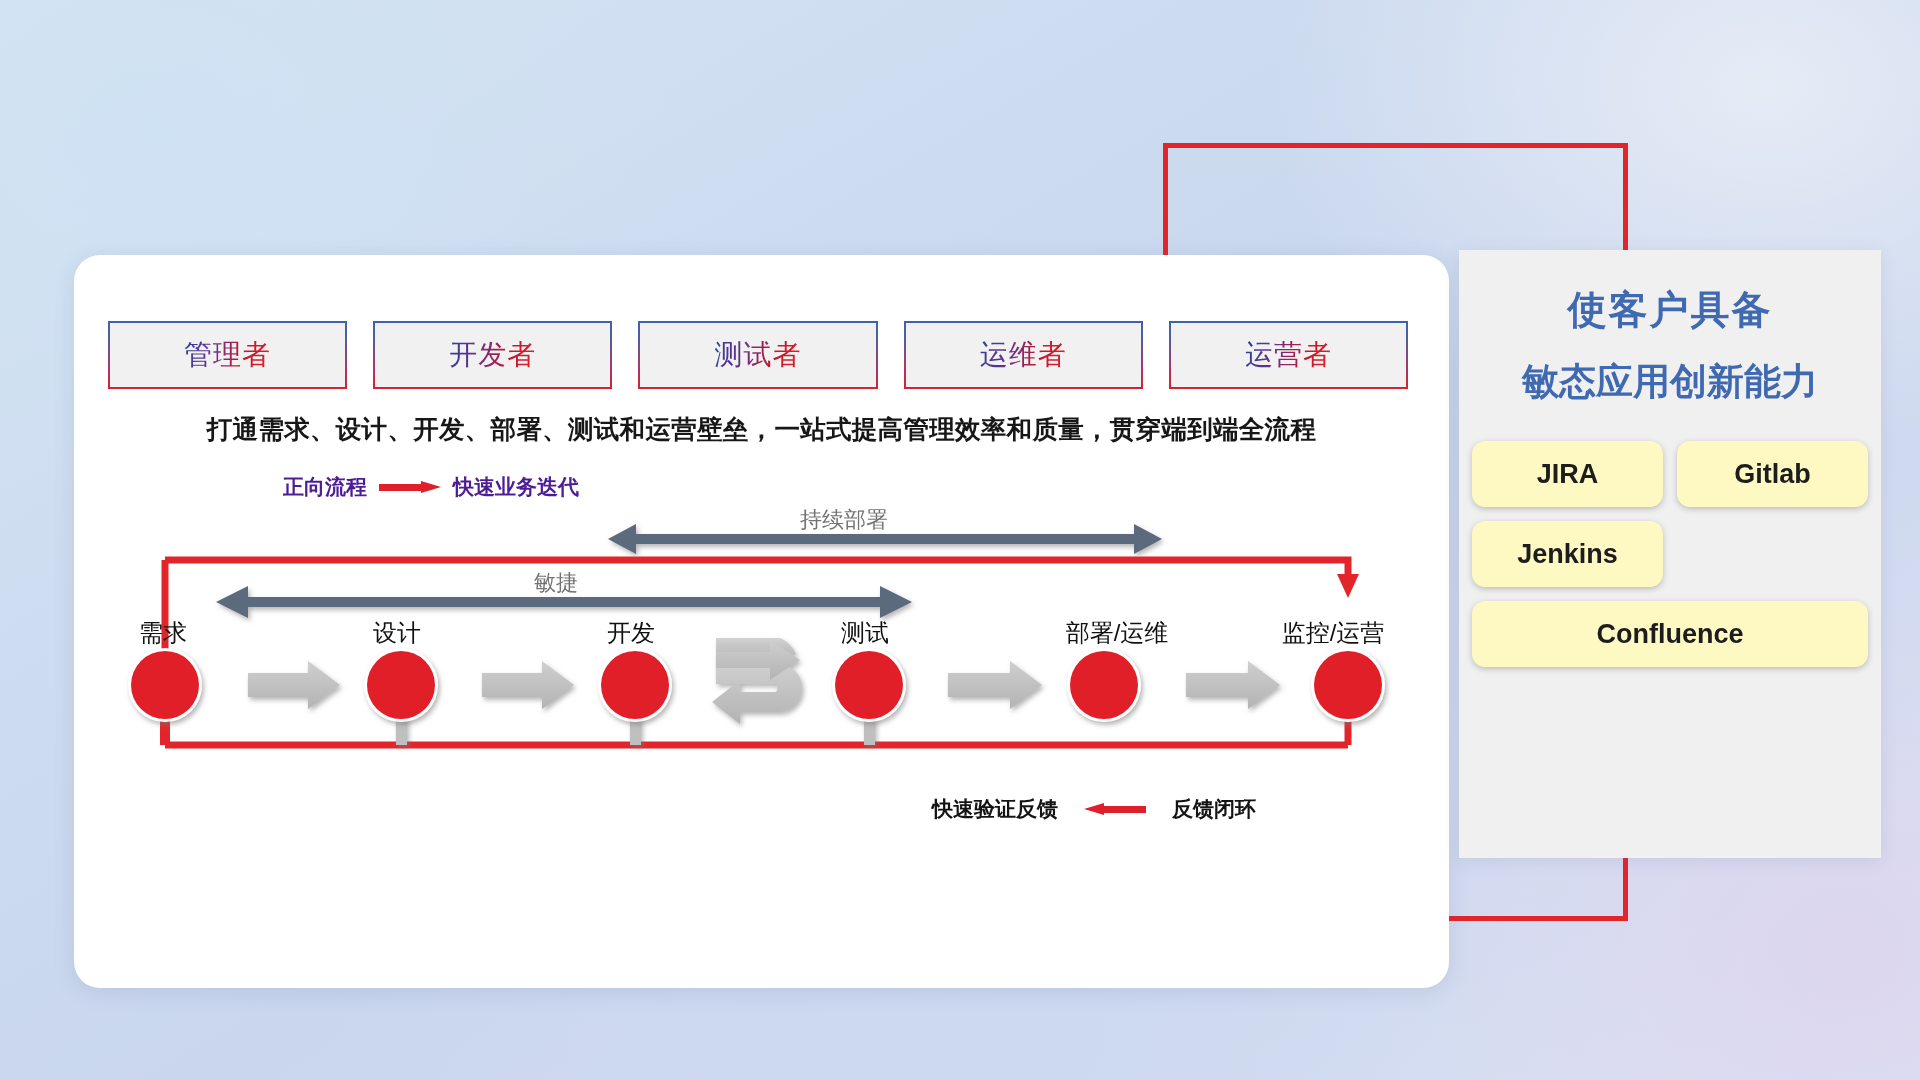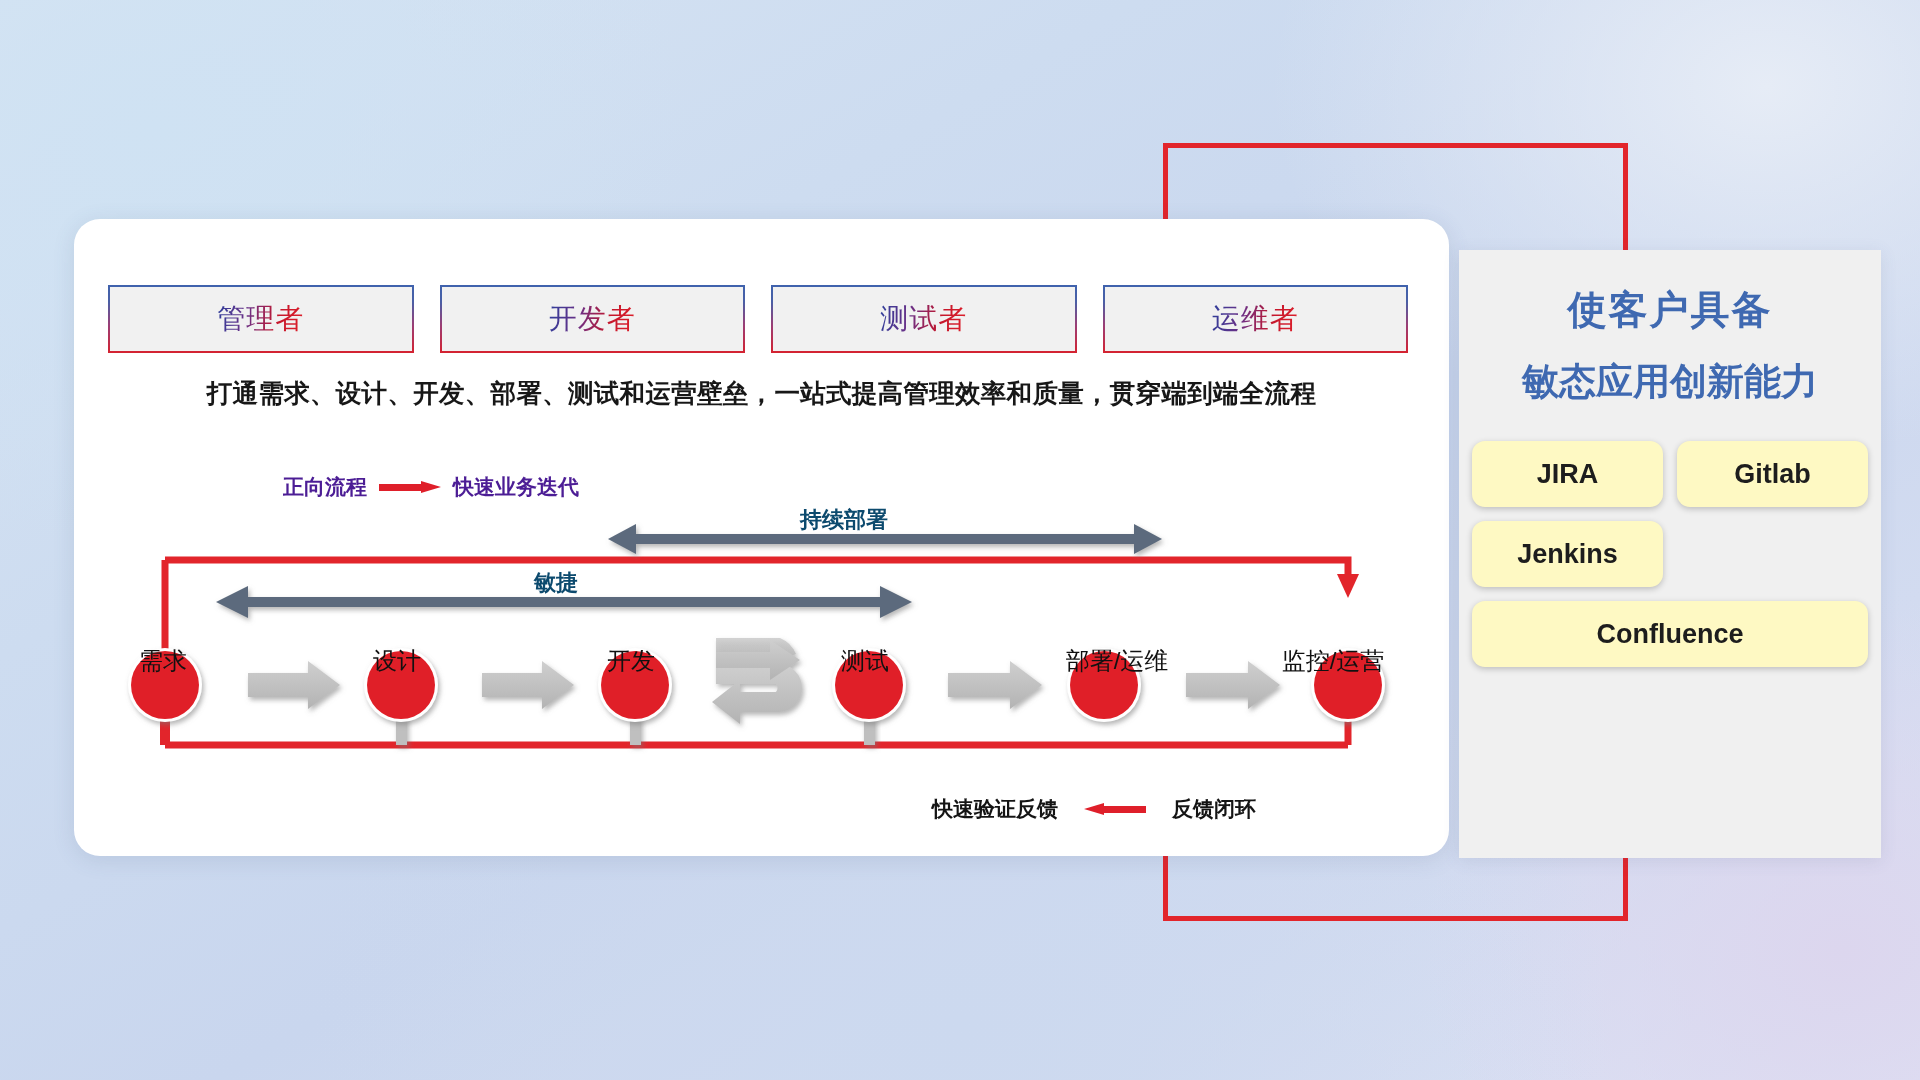--- a/index.html
+++ b/index.html
@@ -24,22 +24,22 @@
     left: 1163px; top: 143px;
     width: 465px; height: 778px;
     border: 5px solid #e2252b;
     background: transparent;
     z-index: 1;
   }
 
   
   .card {
     position: absolute;
-    left: 74px; top: 219px;
-    width: 1375px; height: 637px;
+    left: 74px; top: 255px;
+    width: 1375px; height: 733px;
     background: #ffffff;
     border-radius: 26px;
     box-shadow: 0 4px 22px rgba(70,90,130,0.14);
     z-index: 3;
   }
 
   
   .roles {
     position: absolute;
     left: 34px; top: 66px;
@@ -139,22 +139,22 @@
     left: 0; top: 0;
     border-top: 6.5px solid transparent;
     border-bottom: 6.5px solid transparent;
     border-right: 20px solid #df1f2a;
   }
 
   
   .span-label {
     position: absolute;
     font-size: 22px;
-    font-weight: bold;
-    color: #0c4a6e;
+    font-weight: normal;
+    color: #737373;
     z-index: 6;
   }
   .lbl-cd { left: 800px; top: 505px; }
   .lbl-agile { left: 534px; top: 568px; }
 
   
   .right-panel {
     position: absolute;
     left: 1459px; top: 250px;
     width: 422px; height: 608px;
@@ -196,21 +196,20 @@
   
   .pipeline-svg { position: absolute; left: 0; top: 0; z-index: 5; }
 
   .stage-label {
     position: absolute;
     font-size: 24px;
     color: #111;
     white-space: nowrap;
     transform: translateX(-50%);
     z-index: 7;
-    margin-top: 28px;
   }
 </style>
 </head>
 <body>
 
 <div class="red-frame"></div>
 
 <div class="card">
 
   <div class="roles">
@@ -218,20 +217,23 @@
       <span class="role-label">管理者</span>
     </div>
     <div class="role-box">
       <span class="role-label">开发者</span>
     </div>
     <div class="role-box">
       <span class="role-label">测试者</span>
     </div>
     <div class="role-box">
       <span class="role-label">运维者</span>
+    </div>
+    <div class="role-box">
+      <span class="role-label">运营者</span>
     </div>
   </div>
 
   <div class="subtitle">打通需求、设计、开发、部署、测试和运营壁垒，一站式提高管理效率和质量，贯穿端到端全流程</div>
 </div>
 
 <div class="legend-forward">
   <span class="txt">正向流程</span>
   <span class="arrow-red-right"></span>
   <span class="txt">快速业务迭代</span>

